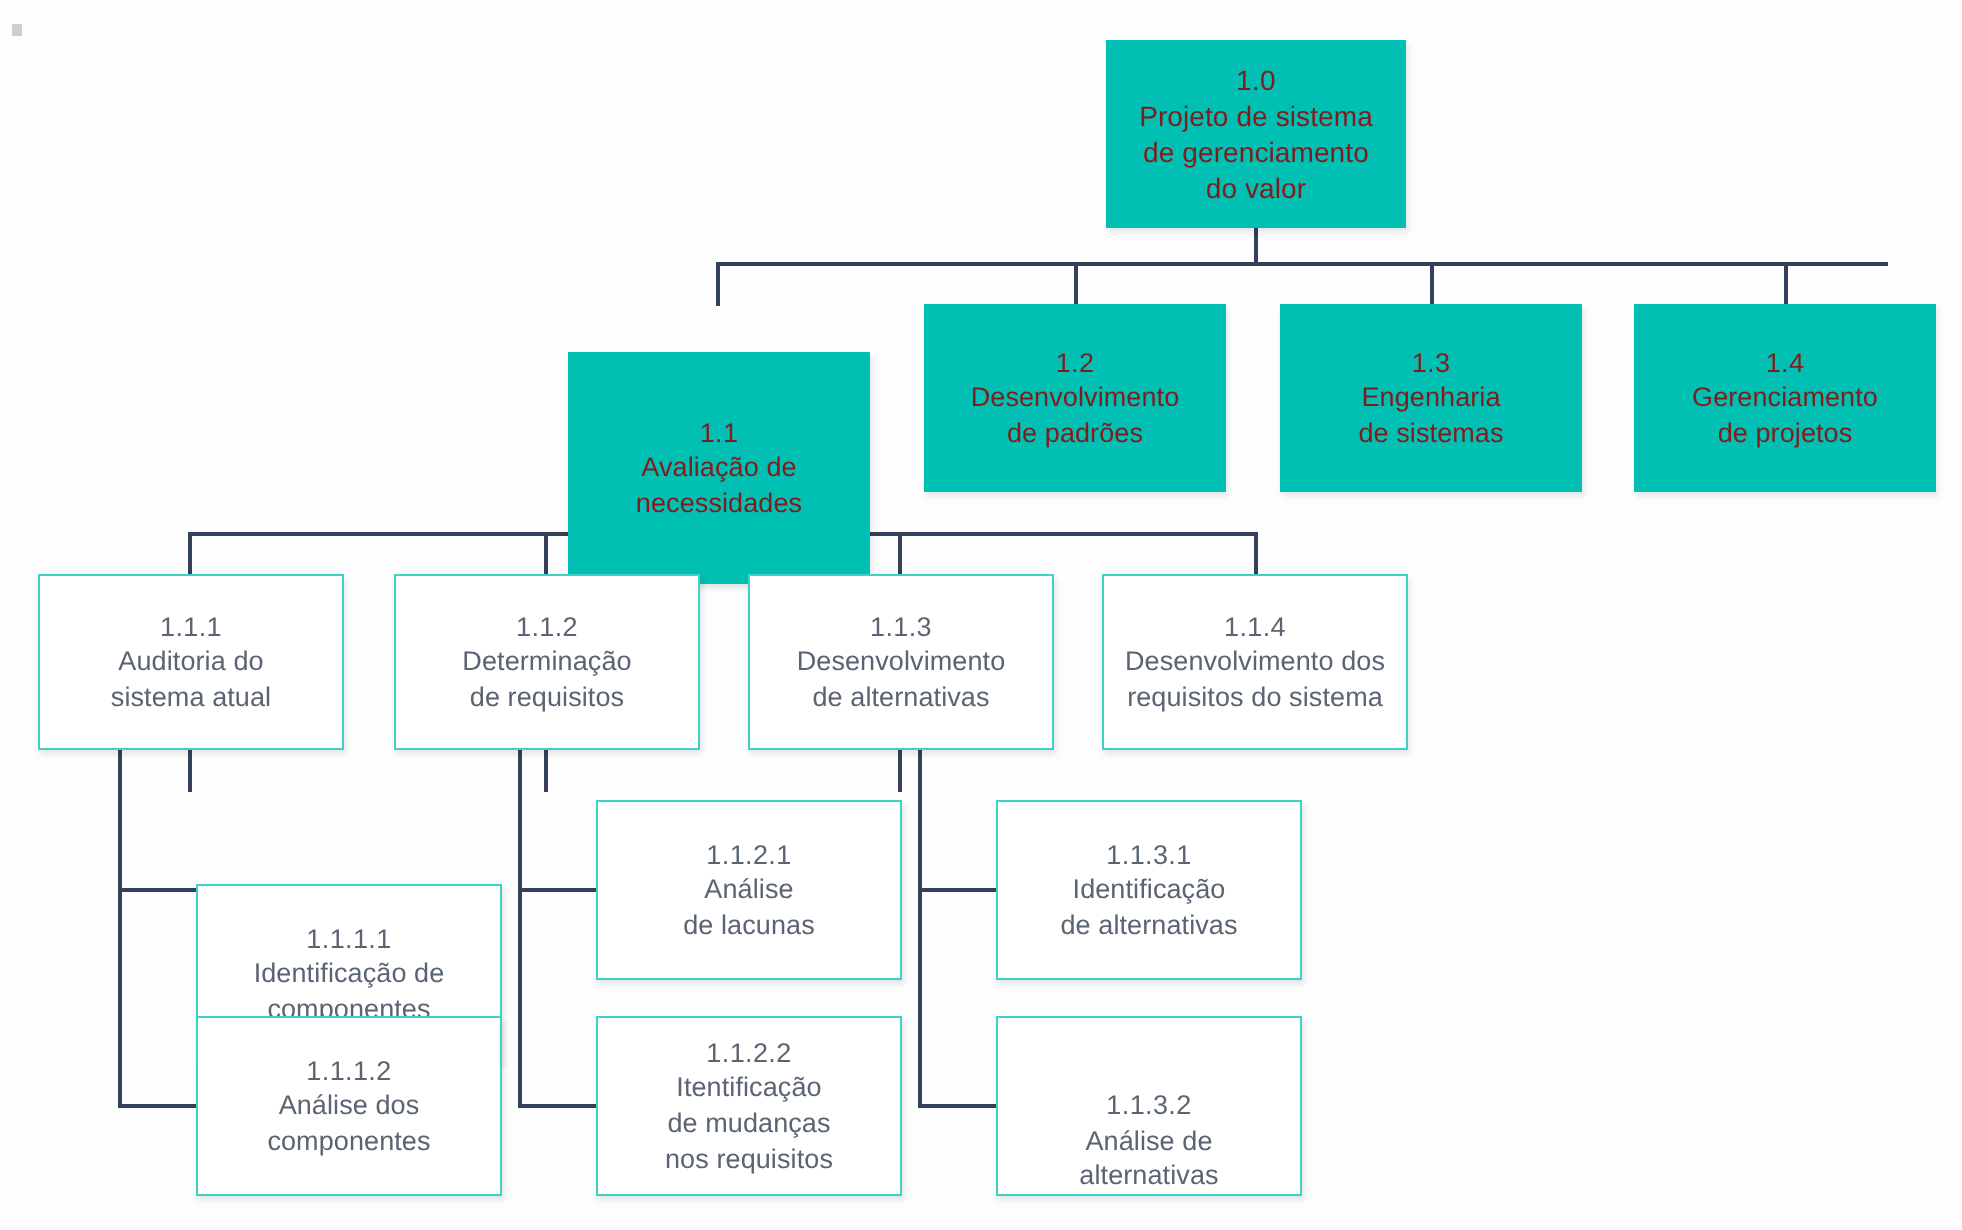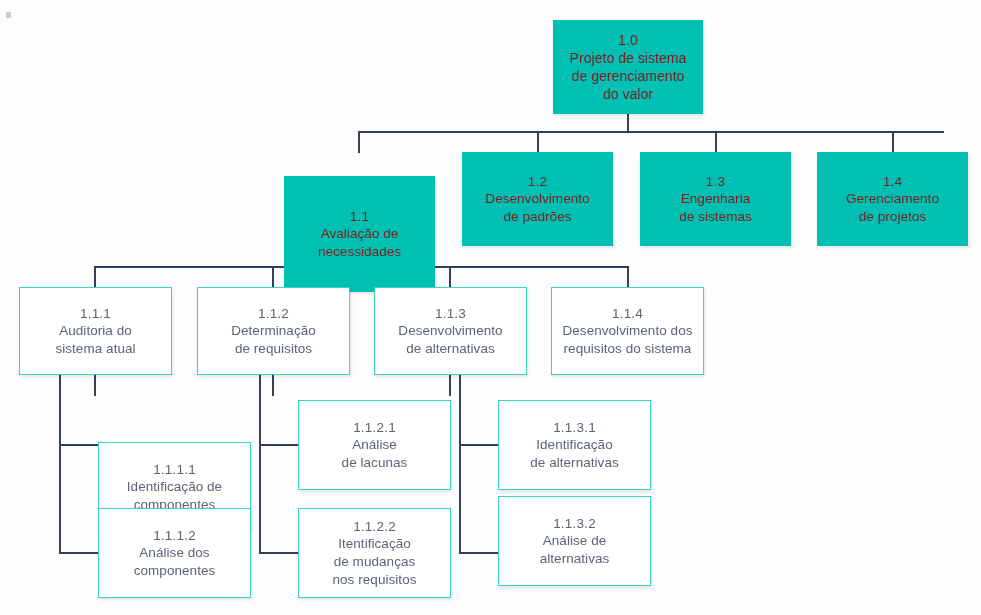--- a/index.html
+++ b/index.html
@@ -172,18 +172,18 @@
       <span class="node-code">1.1.1.2</span>
       <span class="node-title">Análise dos
 componentes</span>
     </div>
     <div class="node level-3" style="left: 298px; top: 508px; width: 153px; height: 90px; justify-content: center;">
       <span class="node-code">1.1.2.2</span>
       <span class="node-title">Itentificação
 de mudanças
 nos requisitos</span>
     </div>
-    <div class="node level-3" style="left: 498px; top: 496px; width: 153px; height: 90px;">
+    <div class="node level-3" style="left: 498px; top: 508px; width: 153px; height: 90px; justify-content: flex-end;">
       <span class="node-code">1.1.3.2</span>
       <span class="node-title">Análise de
 alternativas</span>
     </div>
   </div>
 
 </body></html>

